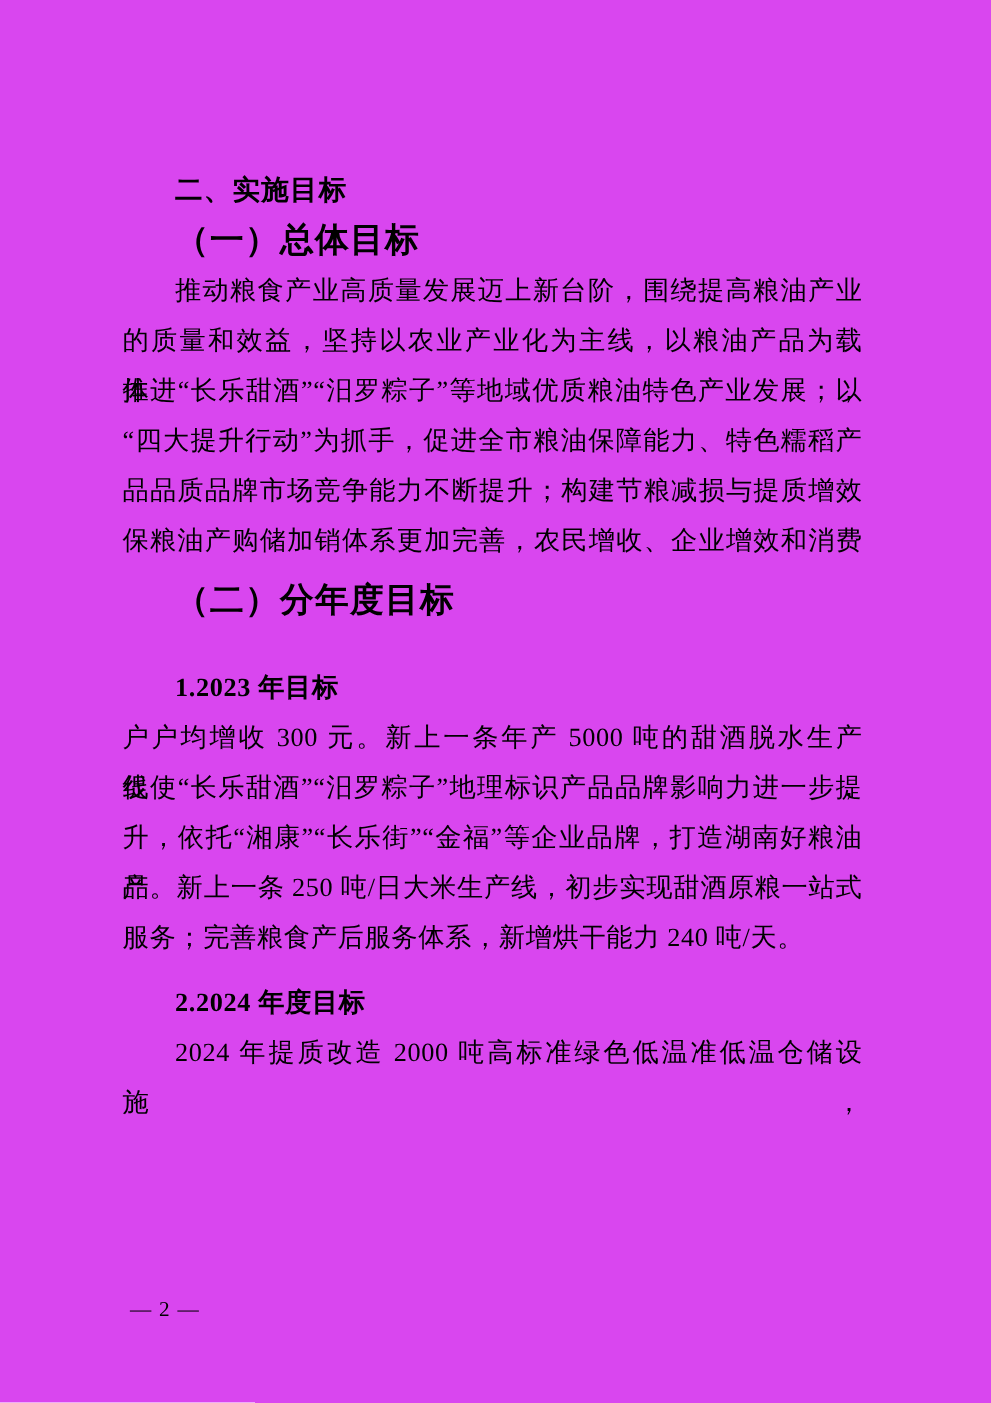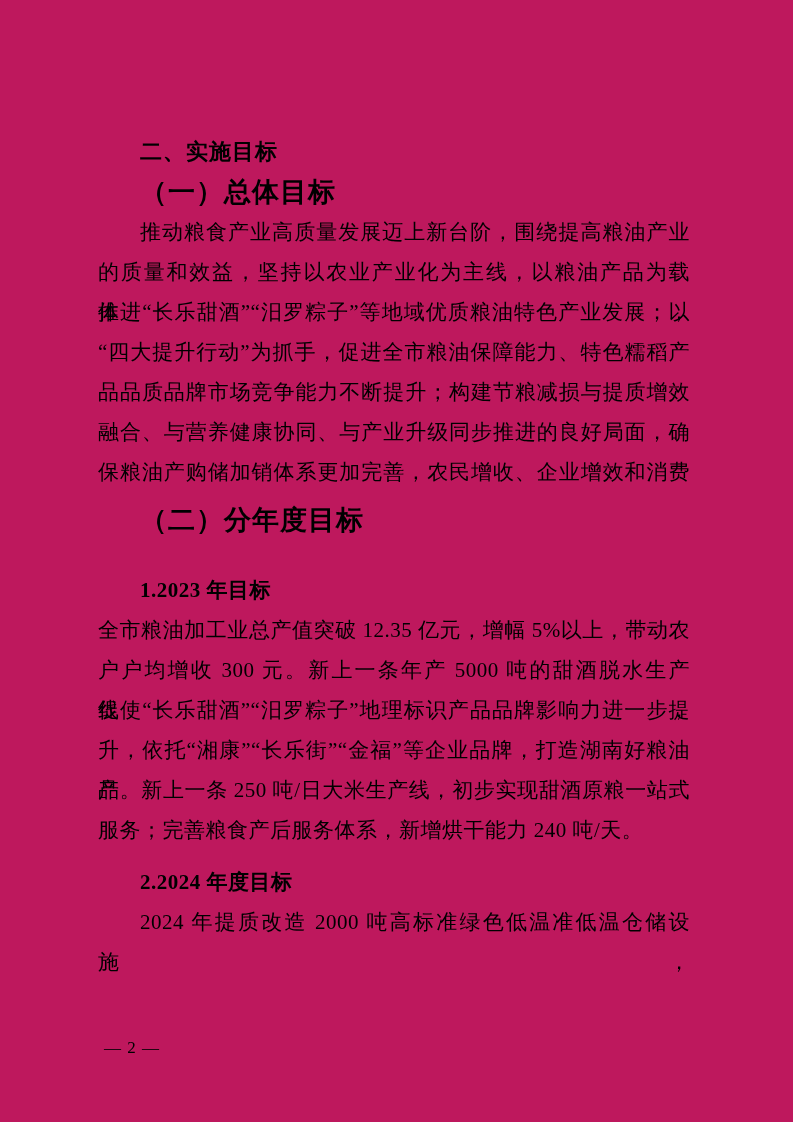--- a/index.html
+++ b/index.html
@@ -8,21 +8,21 @@
     height: 1122px;
     background: #ffffff;
     font-family: "Liberation Serif", "DejaVu Serif", serif;
     color: #000000;
     overflow: hidden;
   }
   .page {
     position: relative;
     width: 793px;
     height: 1122px;
-    background: #be185d;
+    background: #d946ef;
   }
   .content {
     position: absolute;
     left: 98px;
     top: 132px;
     width: 592px;
   }
   .line {
     height: 40px;
     line-height: 40px;
@@ -88,30 +88,28 @@
     <div class="h1">二、实施目标</div>
 
     <div class="h2">（一）总体目标</div>
 
     <div>
       <div class="line first fill">推动粮食产业高质量发展迈上新台阶，围绕提高粮油产业</div>
       <div class="line fill">的质量和效益，坚持以农业产业化为主线，以粮油产品为载体，</div>
       <div class="line fill">推进“长乐甜酒”“汨罗粽子”等地域优质粮油特色产业发展；以</div>
       <div class="line fill">“四大提升行动”为抓手，促进全市粮油保障能力、特色糯稻产</div>
       <div class="line fill">品品质品牌市场竞争能力不断提升；构建节粮减损与提质增效</div>
-      <div class="line fill">融合、与营养健康协同、与产业升级同步推进的良好局面，确</div>
       <div class="line fill">保粮油产购储加销体系更加完善，农民增收、企业增效和消费</div>
     </div>
 
     <div class="h2 mt8">（二）分年度目标</div>
 
     <div class="h3">1.2023 年目标</div>
 
     <div>
-      <div class="line fill">全市粮油加工业总产值突破 12.35 亿元，增幅 5%以上，带动农</div>
       <div class="line fill">户户均增收 300 元。新上一条年产 5000 吨的甜酒脱水生产线，</div>
       <div class="line fill">促使“长乐甜酒”“汨罗粽子”地理标识产品品牌影响力进一步提</div>
       <div class="line fill">升，依托“湘康”“长乐街”“金福”等企业品牌，打造湖南好粮油产</div>
       <div class="line fill">品。新上一条 250 吨/日大米生产线，初步实现甜酒原粮一站式</div>
       <div class="line">服务；完善粮食产后服务体系，新增烘干能力 240 吨/天。</div>
     </div>
 
     <div class="h3 mt12">2.2024 年度目标</div>
 
     <div>

